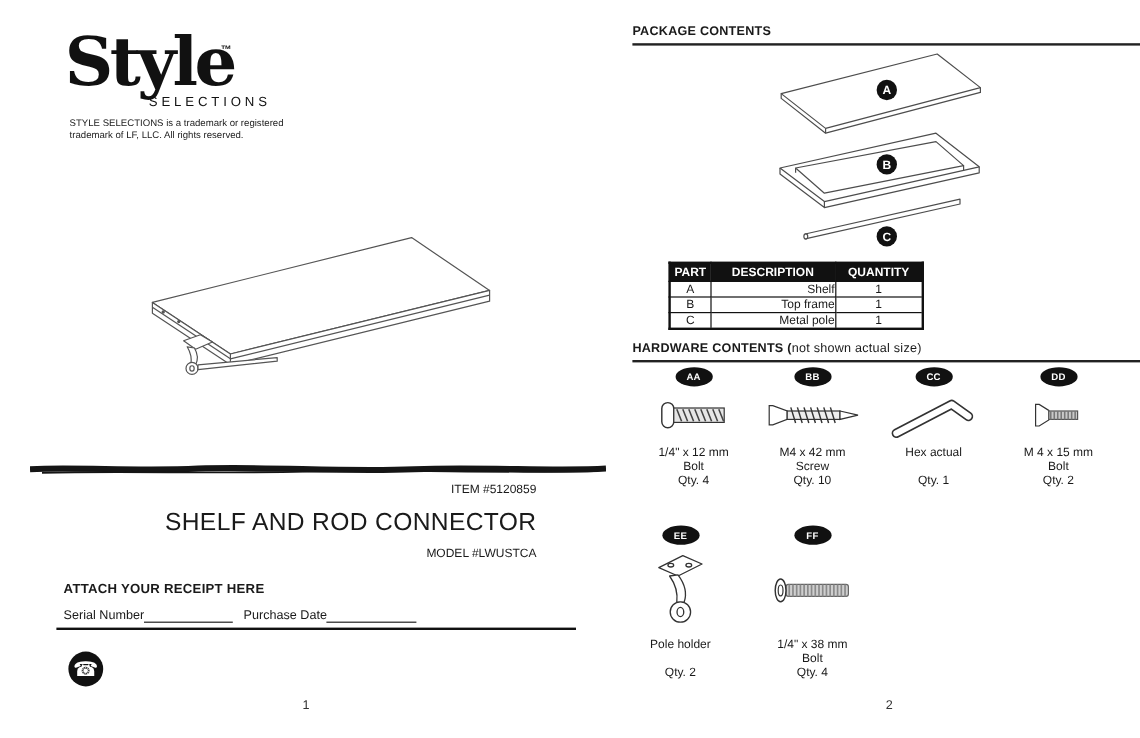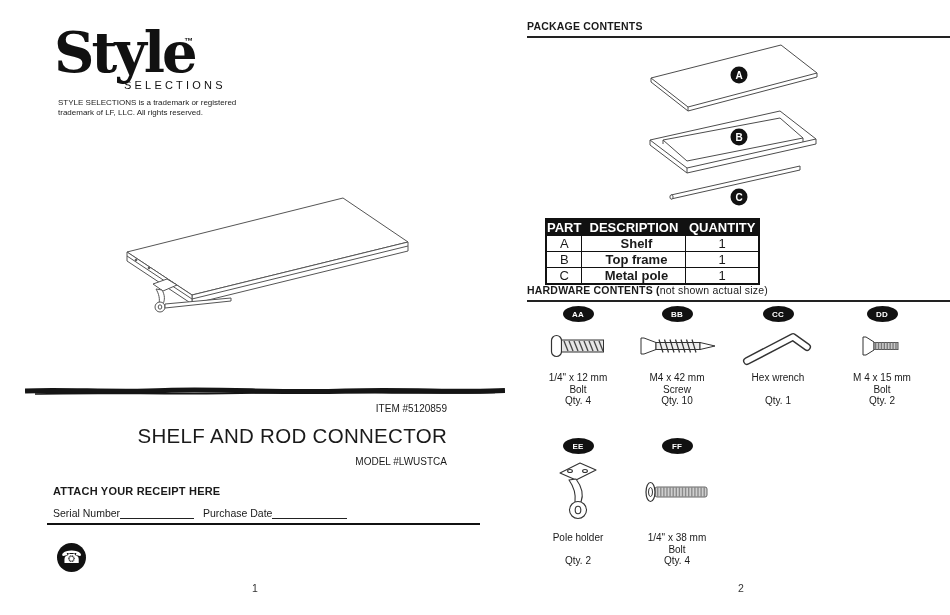--- a/index.html
+++ b/index.html
@@ -30,27 +30,27 @@
                background:#111;color:#fff;display:flex;align-items:center;justify-content:center;
                font-size:17px;line-height:1;}
   .service-text{position:absolute;left:72px;top:551px;font-size:10.5px;}
   .page-no{position:absolute;top:582px;width:20px;text-align:center;font-size:10.5px;color:#333;}
 
   
   .section-head{position:absolute;left:502px;width:428px;border-bottom:2px solid #222;
                 padding-bottom:4px;font-size:10.5px;font-weight:bold;letter-spacing:.2px;}
   .section-head .normal{font-weight:normal;}
 
-  table.parts{position:absolute;left:520px;top:218px;border-collapse:collapse;
-              font-size:13px;table-layout:fixed;}
+  table.parts{position:absolute;left:532px;top:218px;border-collapse:collapse;
+              font-size:10px;table-layout:fixed;}
   table.parts th,table.parts td{border:1px solid #111;padding:0;}
   table.parts{border:2px solid #111;}
   table.parts th{background:#111;color:#fff;font-weight:bold;height:14px;}
   table.parts td{height:12px;text-align:center;}
-  table.parts td.desc{text-align:center;padding-left:5px;font-weight:bold;}
+  table.parts td.desc{text-align:right;padding-left:5px;}
   .col-part{width:34px;} .col-desc{width:104px;} .col-qty{width:73px;}
 
   .hw{position:absolute;width:110px;display:flex;flex-direction:column;align-items:center;}
   .hw-badge{width:31px;height:16px;border-radius:50%;background:#111;color:#fff;
             display:flex;align-items:center;justify-content:center;
             font-size:8px;font-weight:bold;letter-spacing:.2px;}
   .hw-icon{margin-top:5px;height:38px;display:flex;align-items:center;justify-content:center;}
   .hw-icon.tall{height:66px;}
   .hw-lines{margin-top:7px;}
   .hw-line{font-size:10px;line-height:11.5px;height:11.5px;text-align:center;white-space:nowrap;}
@@ -226,21 +226,21 @@
 
   <div class="hw" style="left:698px;top:306px;">
     <div class="hw-badge">CC</div>
     <div class="hw-icon">
       <svg width="74" height="42" viewBox="0 0 74 42">
         <path d="M6,36 L52,12 L66,22" fill="none" stroke="#333" stroke-width="8" stroke-linecap="round" stroke-linejoin="round"></path>
         <path d="M6,36 L52,12 L66,22" fill="none" stroke="#fff" stroke-width="5.2" stroke-linecap="round" stroke-linejoin="round"></path>
       </svg>
     </div>
     <div class="hw-lines">
-      <div class="hw-line">Hex wrench</div>
+      <div class="hw-line">Hex actual</div>
       <div class="hw-line"></div>
       <div class="hw-line">Qty. 1</div>
     </div>
   </div>
 
   <div class="hw" style="left:802px;top:306px;">
     <div class="hw-badge">DD</div>
     <div class="hw-icon">
       <svg width="42" height="22" viewBox="0 0 42 22">
         <polygon points="2,2 5,2 13,7 13,15 5,20 2,20" fill="#fff" stroke="#333"></polygon>
@@ -248,21 +248,21 @@
         <line x1="14" y1="11" x2="37" y2="11" stroke="#777" stroke-width="7" stroke-dasharray="1.3 1.6"></line>
       </svg>
     </div>
     <div class="hw-lines">
       <div class="hw-line">M 4 x 15 mm</div>
       <div class="hw-line">Bolt</div>
       <div class="hw-line">Qty. 2</div>
     </div>
   </div>
 
-  <div class="hw" style="left:498px;top:438px;">
+  <div class="hw" style="left:487px;top:438px;">
     <div class="hw-badge">EE</div>
     <div class="hw-icon tall">
       <svg width="44" height="62" viewBox="0 0 44 62">
         <g fill="#fff" stroke="#333" stroke-width="1.1" stroke-linejoin="round">
           <polygon points="4,12 24,2 40,9 20,19"></polygon>
           <ellipse cx="14" cy="10" rx="2.4" ry="1.5"></ellipse>
           <ellipse cx="29" cy="10" rx="2.4" ry="1.5"></ellipse>
           <path d="M20,18 C26,26 28,33 25,41 L19,41 C20,33 18,26 13,19 Z"></path>
           <circle cx="22" cy="49" r="8.5"></circle>
           <ellipse cx="22" cy="49" rx="2.8" ry="3.8"></ellipse>

